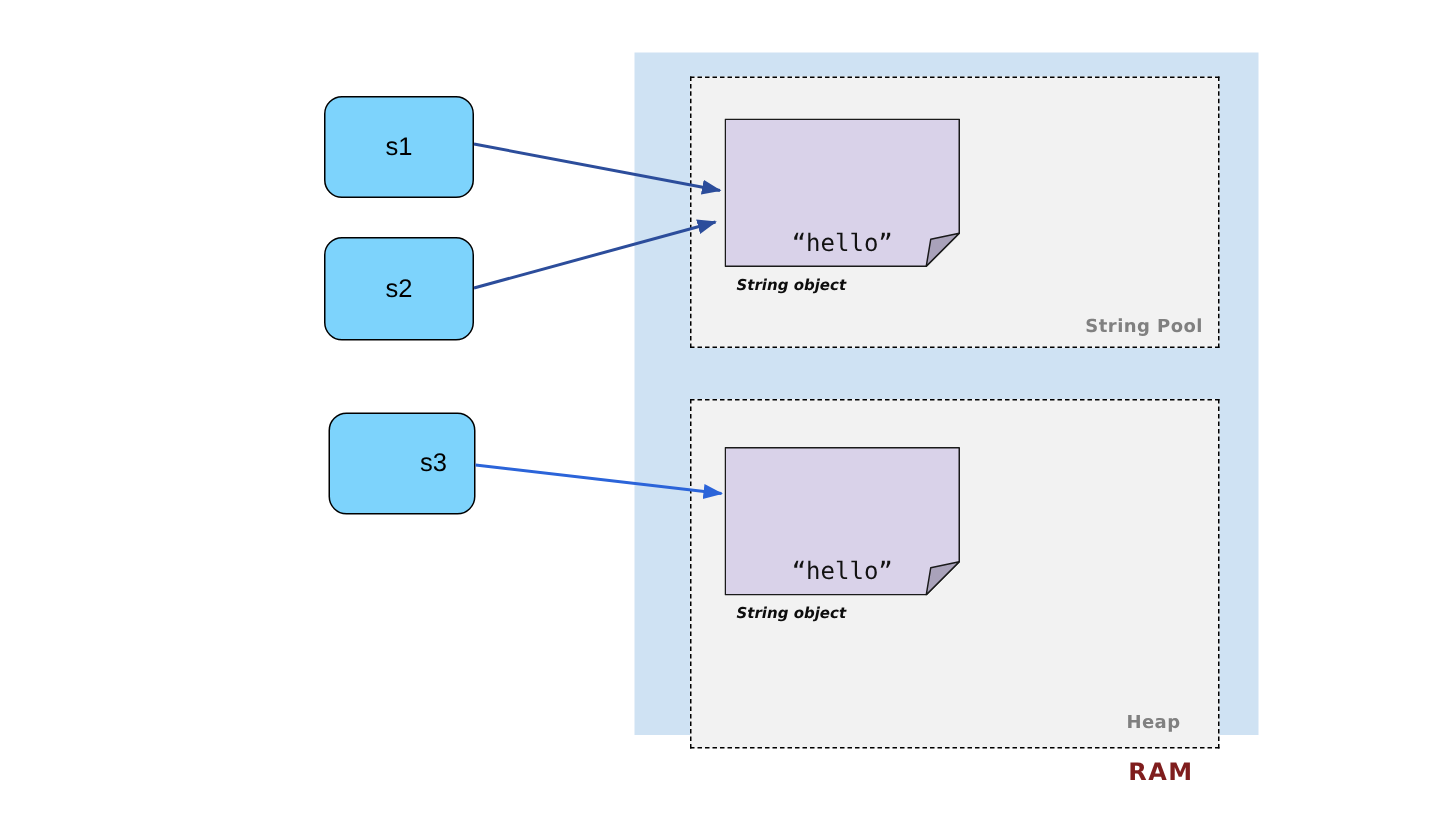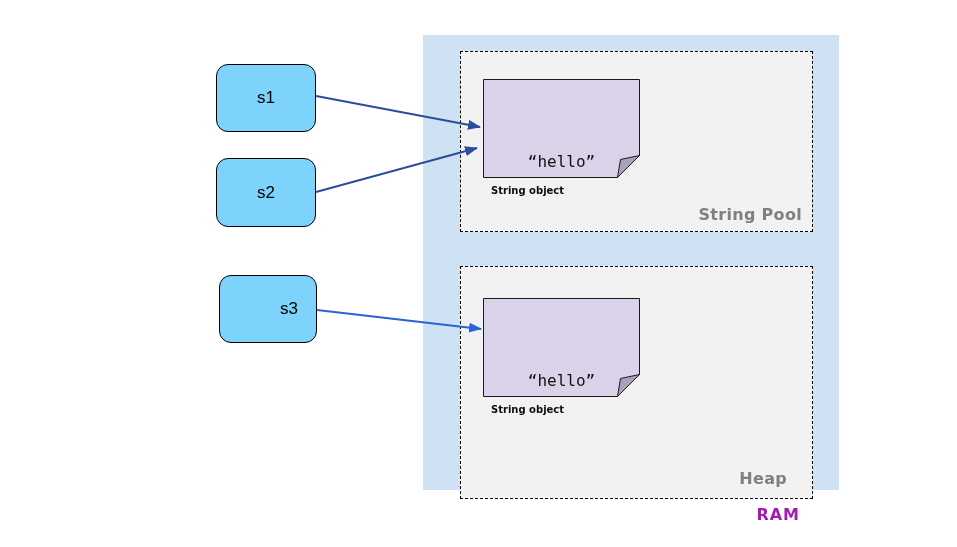--- a/index.html
+++ b/index.html
@@ -30,21 +30,21 @@
     background: #f2f2f2;
     border: 1px dashed #000000;
     box-sizing: border-box;
   }
   .region.pool { left: 460px; top: 51px;  width: 353px; height: 181px; }
   .region.heap { left: 460px; top: 266px; width: 353px; height: 233px; }
   .region-label {
     position: absolute;
     font-family: "DejaVu Sans", sans-serif;
     font-weight: bold;
-    font-size: 16px;
+    font-size: 12px;
     color: #808080;
     letter-spacing: 0.3px;
   }
   .region.pool .region-label { right: 10px; bottom: 7px; }
   .region.heap .region-label { right: 25px; bottom: 10px; }
 
   
   .note-svg {
     position: absolute;
     left: 483px;
@@ -72,20 +72,21 @@
   .note-text.pool-text { top: 79px; }
   .note-text.heap-text { top: 298px; }
 
   .note-caption {
     position: absolute;
     left: 491px;
     font-family: "DejaVu Sans", sans-serif;
     font-weight: bold;
     font-size: 10px;
     color: #0d0d0d;
+    font-style: italic;
   }
   .note-caption.pool-caption { top: 185px; }
   .note-caption.heap-caption { top: 404px; }
 
   
   .var {
     position: absolute;
     background: #7dd3fc;
     border: 1px solid #000000;
     border-radius: 12px;
@@ -109,26 +110,26 @@
     height: 547px;
     pointer-events: none;
   }
 
   
   .ram-label {
     position: absolute;
     left: 748px;
     top: 505px;
     width: 52px;
-    text-align: right;
+    text-align: center;
     font-family: "DejaVu Sans", sans-serif;
     font-weight: bold;
     font-size: 16px;
     letter-spacing: 1px;
-    color: #a21caf;
+    color: #7f1d1d;
   }
 </style>
 </head>
 <body>
 
 <div id="stage">
 
   <div class="ram-area"></div>
 
   <div class="region pool">

